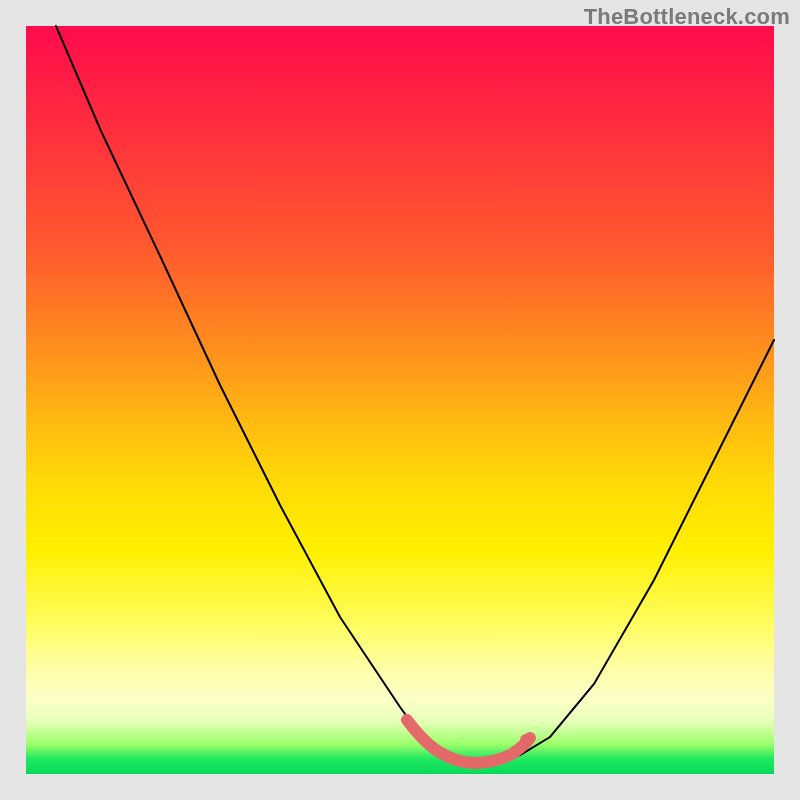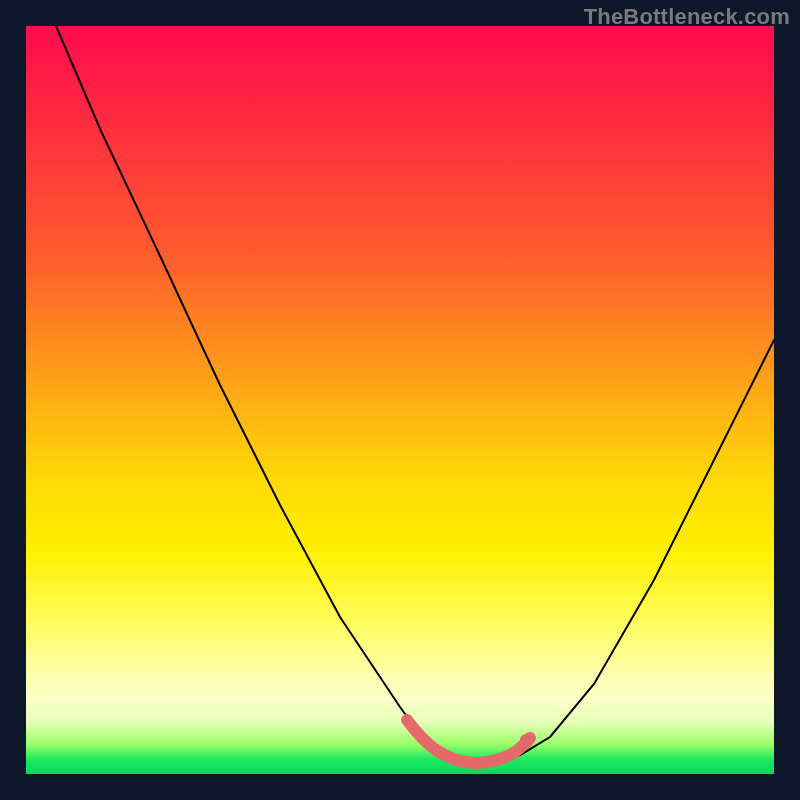--- a/index.html
+++ b/index.html
@@ -10,21 +10,21 @@
     background: #000;
     overflow: hidden;
     font-family: Arial, Helvetica, sans-serif;
   }
   .frame {
     position: absolute;
     left: 0;
     top: 0;
     width: 800px;
     height: 800px;
-    background: #0f172a;
+    background: #e5e5e5;
   }
   
   .plot-area {
     position: absolute;
     left: 26px;
     top: 26px;
     width: 748px;
     height: 748px;
     
     background: linear-gradient(to bottom,

